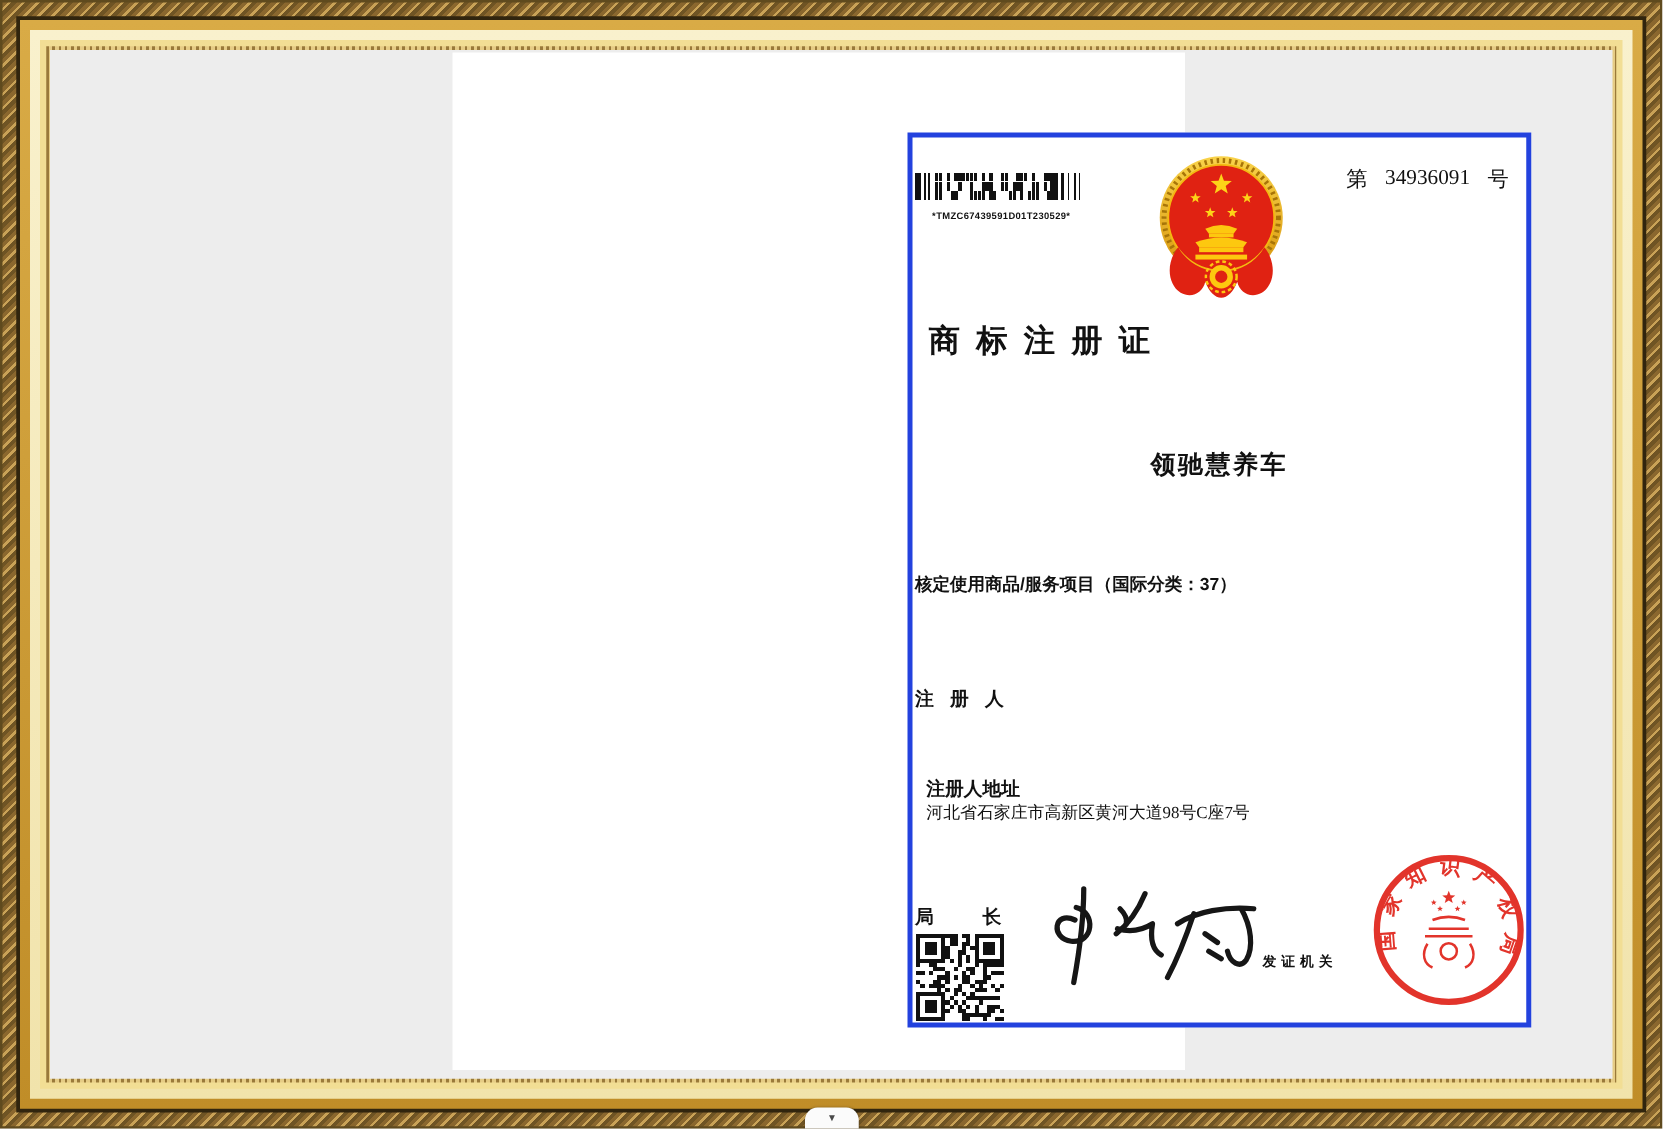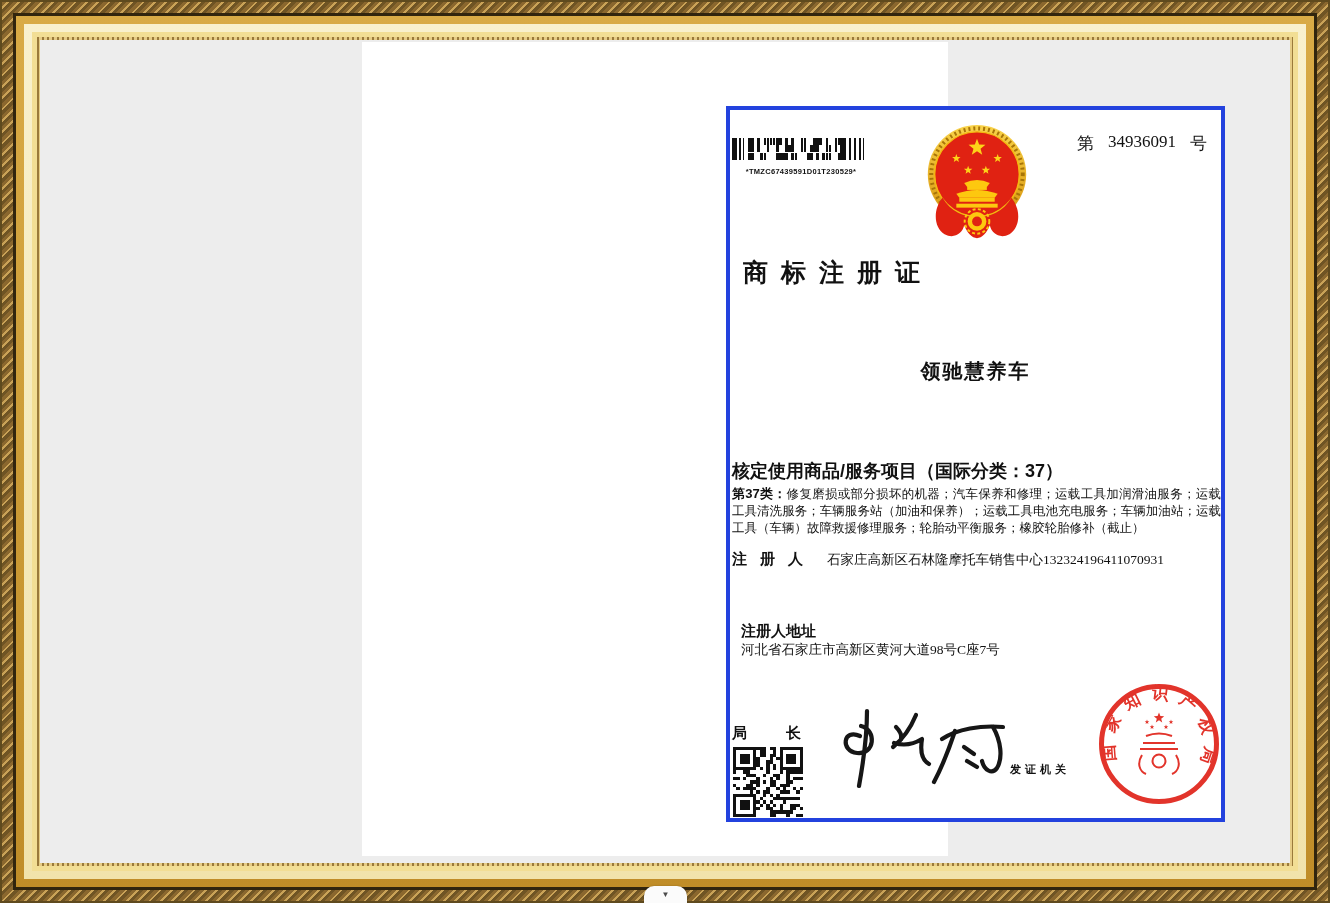--- a/index.html
+++ b/index.html
@@ -25,21 +25,21 @@
   .barcode-wrap{position:absolute;left:2px;top:28px;width:138px;}
   .barcode-text{margin-top:1px;text-align:center;font-size:7.5px;font-weight:bold;letter-spacing:.3px;color:#111;}
   .number-row{position:absolute;left:347px;top:22px;width:130px;display:flex;justify-content:space-between;
               font-family:"Liberation Serif",serif;font-size:17px;}
   .emblem{position:absolute;left:192px;top:13px;width:110px;height:124px;}
   .cert-title{position:absolute;left:0;top:146px;width:100%;text-align:left;
               font-family:"Liberation Serif",serif;font-weight:bold;font-size:25px;
               letter-spacing:13px;padding-left:13px;}
   .tm-name{position:absolute;left:0;top:248px;width:100%;text-align:center;
            font-weight:800;font-size:20px;letter-spacing:2px;transform:skewX(-2deg);}
-  .goods-header{position:absolute;left:2px;top:349px;font-weight:bold;font-size:18px;}
+  .goods-header{position:absolute;left:2px;top:349px;font-weight:bold;font-size:14px;}
   .goods-para{position:absolute;left:2px;top:375px;width:489px;font-size:12.5px;line-height:17px;
               text-align:justify;}
   .goods-para b{font-size:13px;}
   .row{position:absolute;display:flex;align-items:baseline;}
   .lbl{font-weight:bold;font-size:15px;white-space:nowrap;}
   .val{font-family:"Liberation Serif",serif;font-size:13.5px;white-space:nowrap;}
   .ls-reg{letter-spacing:13px;}     
   .ls-date{letter-spacing:2.5px;}   
   .ls-dir{letter-spacing:39px;}     
   .row-registrant{left:2px;top:440px;}
@@ -184,27 +184,23 @@
               <span>第</span>
               <span>34936091</span>
               <span>号</span>
             </div>
 
             <div class="cert-title">商标注册证</div>
 
             <div class="tm-name">领驰慧养车</div>
 
             <div class="goods-header">核定使用商品/服务项目（国际分类：37）</div>
-            <div class="goods-para">
-              <b>第37类：</b><span>修复磨损或部分损坏的机器；汽车保养和修理；运载工具加润滑油服务；运载工具清洗服务；车辆服务站（加油和保养）；运载工具电池充电服务；车辆加油站；运载工具（车辆）故障救援修理服务；轮胎动平衡服务；橡胶轮胎修补（截止）</span>
-            </div>
 
             <div class="row row-registrant">
               <span class="lbl ls-reg">注册人</span>
-              <span class="val">石家庄高新区石林隆摩托车销售中心132324196411070931</span>
             </div>
 
             <div class="row row-address">
               <span class="lbl">注册人地址</span>
               <span class="val">河北省石家庄市高新区黄河大道98号C座7号</span>
             </div>
 
 
             <div class="row row-director">
               <span class="lbl ls-dir">局长</span>

